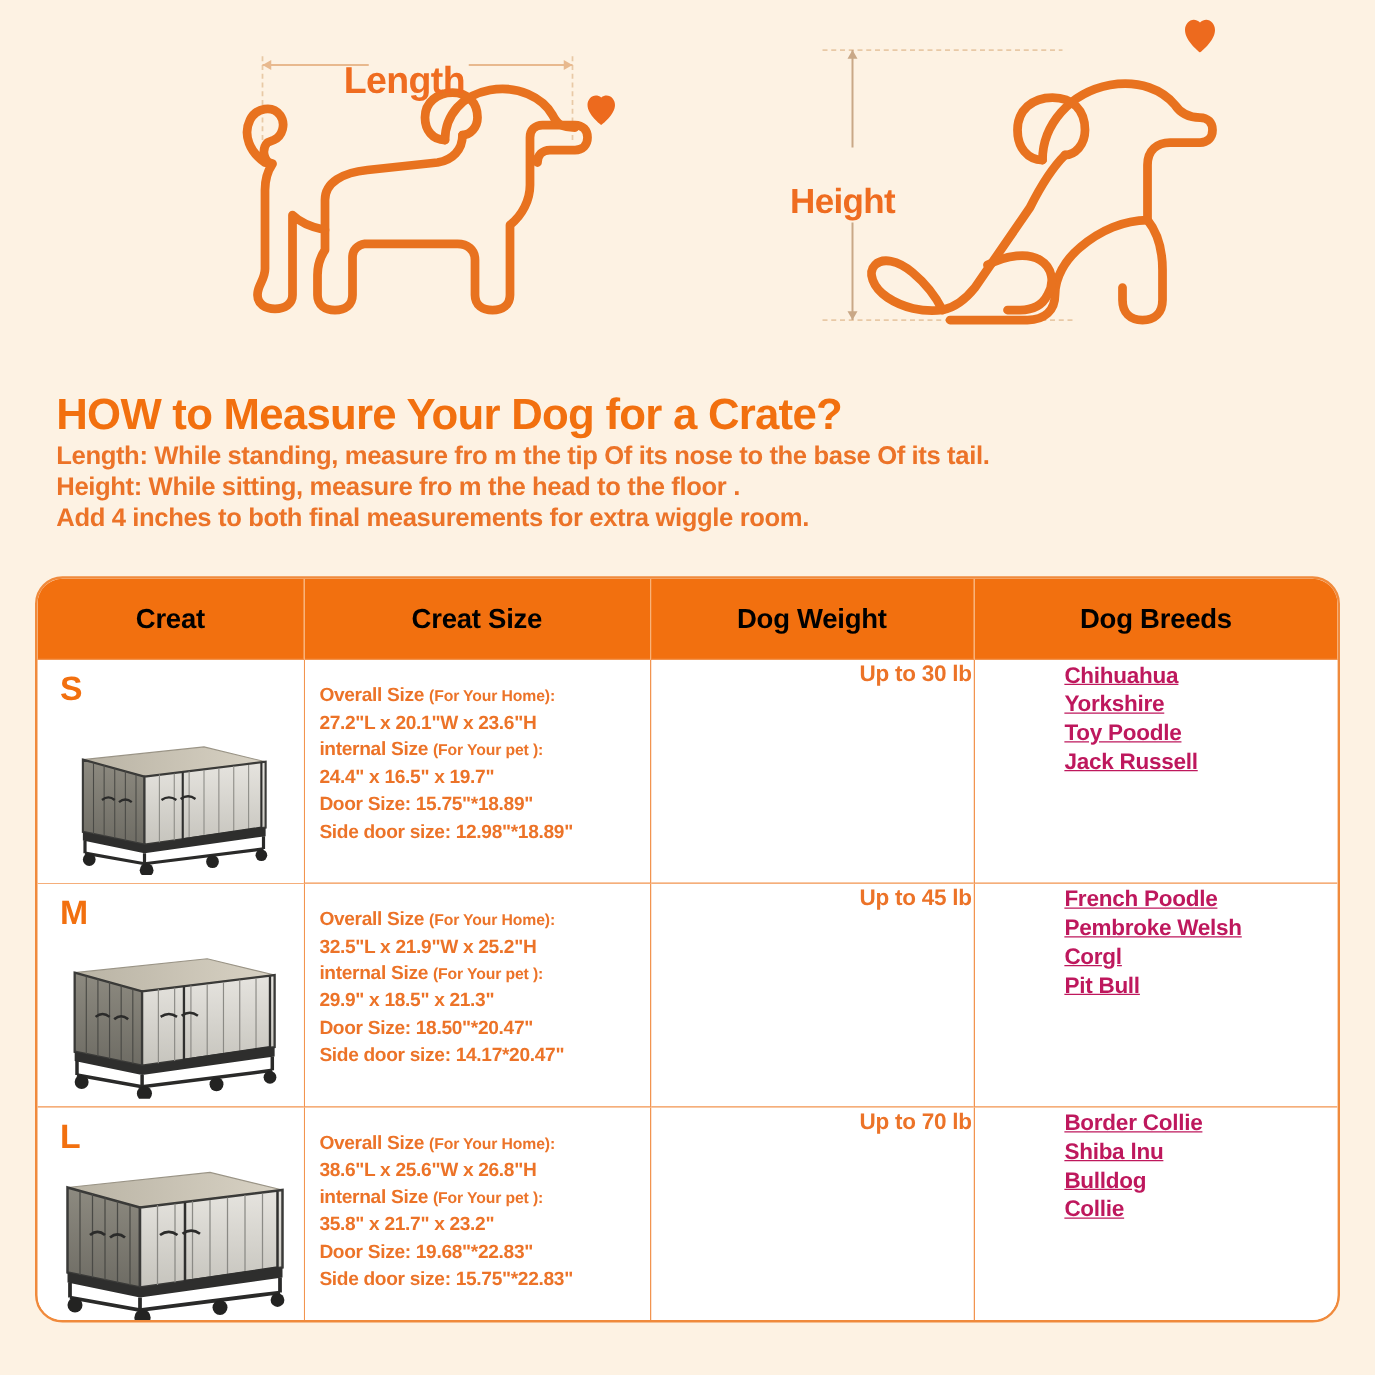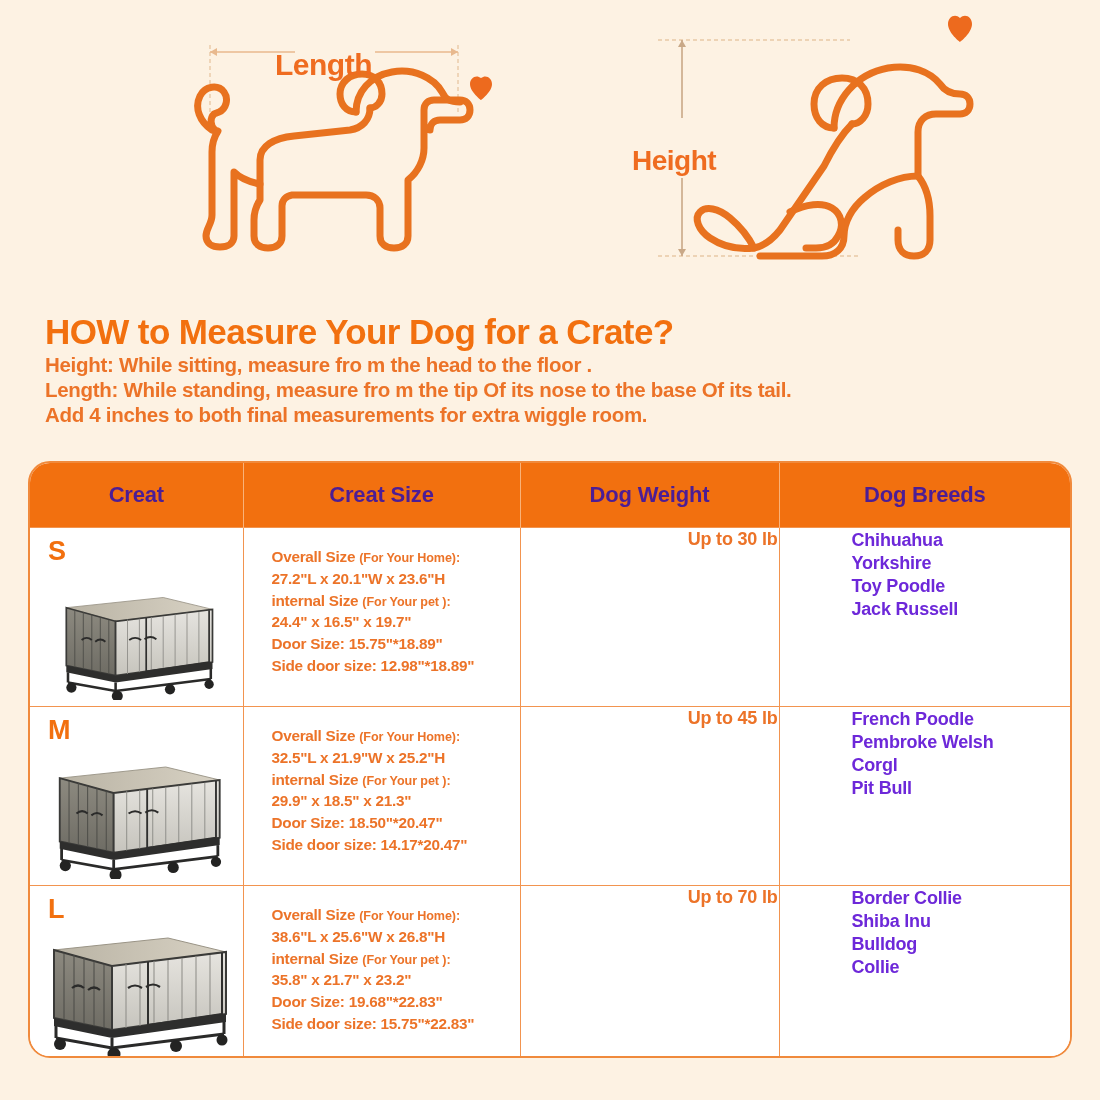--- a/index.html
+++ b/index.html
@@ -84,21 +84,21 @@
     overflow: hidden;
   }
   table.tbl {
     border-collapse: collapse;
     width: 100%;
     height: 100%;
     table-layout: fixed;
   }
   table.tbl th {
     background: #f2700f;
-    color: #4c1d95;
+    color: #000000;
     font-size: 22px;
     font-weight: bold;
     height: 62px;
     letter-spacing: -0.2px;
     border-right: 1px solid #f9b279;
   }
   table.tbl th:last-child { border-right: none; }
 
   table.tbl td {
     border-top: 1.5px solid #f2944f;
@@ -134,21 +134,21 @@
     transform: translateX(-50%);
     bottom: 6px;
   }
 
   
   .crate-s { width: 170px; height: 120px; }
   .crate-m { width: 186px; height: 131px; }
   .crate-l { width: 200px; height: 140px; }
 
   
-  .spec-cell { padding: 18px 6px 10px 28px; }
+  .spec-cell { padding: 18px 6px 10px 12px; }
   .spec-line {
     font-size: 15.3px;
     font-weight: bold;
     color: #ec7328;
     line-height: 1.42;
     letter-spacing: -0.25px;
     white-space: nowrap;
   }
   .spec-line .paren {
     font-size: 12.6px;
@@ -168,24 +168,25 @@
   }
 
   
   .breeds-cell {
     vertical-align: middle;
     padding-left: 72px;
   }
   .breed-line {
     font-size: 18px;
     font-weight: bold;
-    color: #6d28d9;
+    color: #be185d;
     line-height: 1.28;
     letter-spacing: -0.2px;
     white-space: nowrap;
+    text-decoration: underline;
   }
 </style>
 </head>
 <body>
 
 <div class="illustrations">
 
   <div class="illo illo-height">
     <div class="illo-label label-height">Height</div>
     <svg width="350" height="290" viewBox="0 0 350 290">
@@ -304,22 +305,22 @@
                C212 102 206 108 200 108" fill="none" stroke="#e8721f" stroke-width="7" stroke-linecap="round" stroke-linejoin="round"></path>
       <path d="M90 184 L90 160 C90 146 104 138 124 136 L180 130 C192 128 200 120 200 108" fill="none" stroke="#e8721f" stroke-width="7" stroke-linecap="round" stroke-linejoin="round"></path>
 
       <path d="M300 84 C300 78 306 74 311 78 C316 74 322 78 322 84 C322 92 311 100 311 100 C311 100 300 92 300 84 Z" fill="#ed6a1e"></path>
     </svg>
   </div>
 </div>
 
 <div class="headings">
   <div class="main-title">HOW to Measure Your Dog for a Crate?</div>
+  <div class="sub-line">Length: While standing, measure fro m the tip Of its nose to the base Of its tail.</div>
   <div class="sub-line">Height: While sitting, measure fro m the head to the floor .</div>
-  <div class="sub-line">Length: While standing, measure fro m the tip Of its nose to the base Of its tail.</div>
   <div class="sub-line">Add 4 inches to both final measurements for extra wiggle room.</div>
 </div>
 
 <div class="crate-table">
   <table class="tbl">
     <colgroup>
       <col class="col-1">
         <col class="col-2">
         <col class="col-3">
         <col class="col-4">

